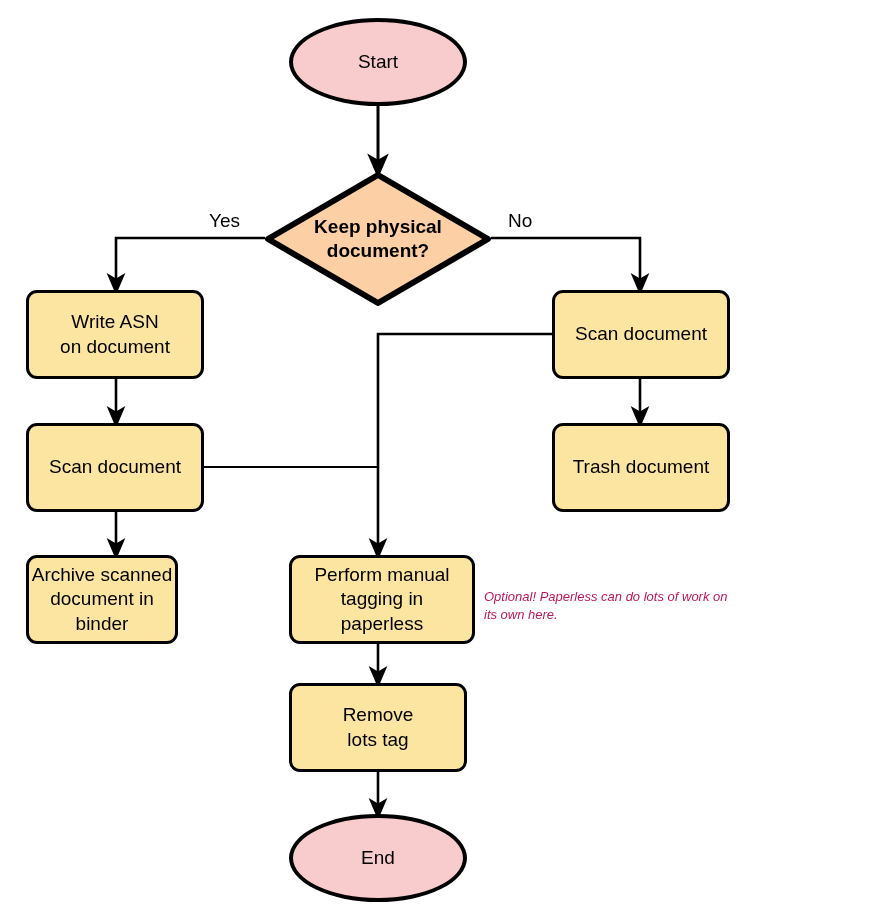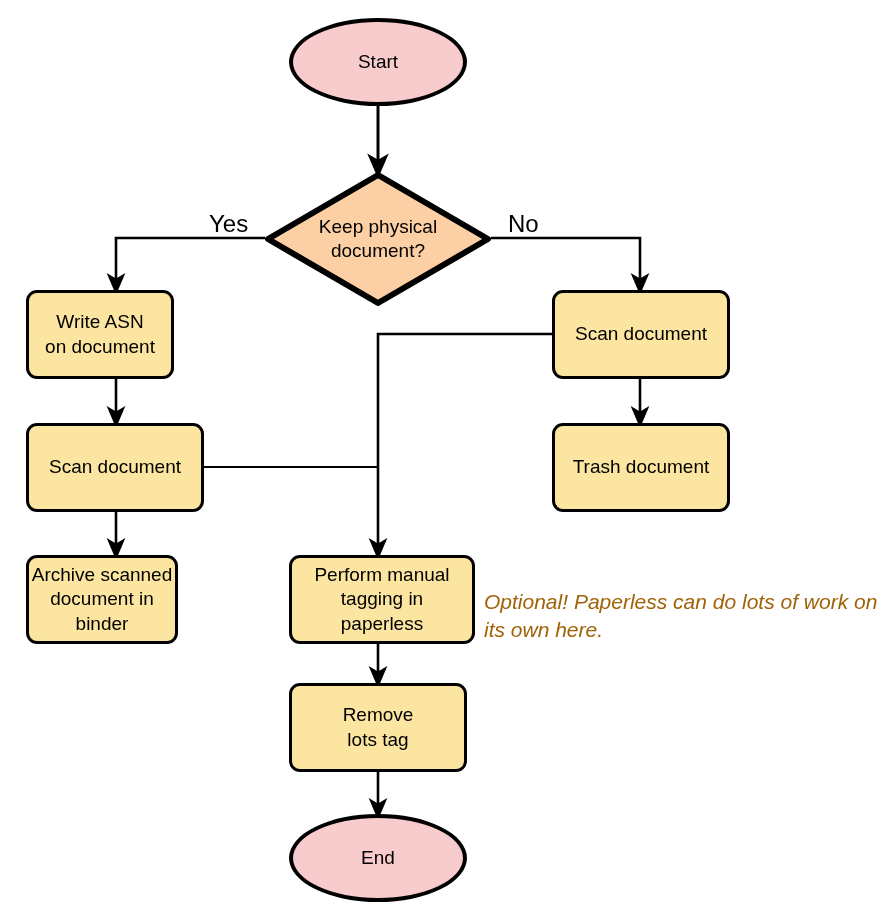--- a/index.html
+++ b/index.html
@@ -57,33 +57,34 @@
     position: absolute;
     left: 0;
     top: 0;
     width: 100%;
     height: 100%;
     z-index: 1;
   }
   .node.decision .decision-label {
     position: relative;
     z-index: 2;
+    font-weight: bold;
   }
   .edge-label {
     position: absolute;
-    font-size: 24px;
+    font-size: 19px;
     color: #000000;
     z-index: 4;
     white-space: nowrap;
   }
   .annotation {
     position: absolute;
-    font-size: 21px;
+    font-size: 13px;
     font-style: italic;
-    color: #a16207;
+    color: #be185d;
     line-height: 1.35;
     z-index: 4;
     white-space: pre-line;
   }
 </style>
 </head>
 <body>
 
 <div id="flowchart-root">
 
@@ -123,21 +124,21 @@
     <svg class="diamond-shape" viewBox="0 0 226 134" preserveAspectRatio="none" xmlns="http://www.w3.org/2000/svg">
       <polygon points="113,3 223,67 113,131 3,67" fill="#fccfa4" stroke="#000000" stroke-width="6" stroke-linejoin="round" vector-effect="non-scaling-stroke"></polygon>
     </svg>
     <span class="decision-label">Keep physical
 document?</span>
   </div>
 
   <div class="edge-label" style="left:209px; top:210px;">Yes</div>
   <div class="edge-label" style="left:508px; top:210px;">No</div>
 
-  <div class="node box" style="left:26px; top:290px; width:148px; height:89px;">
+  <div class="node box" style="left:26px; top:290px; width:178px; height:89px;">
     <span>Write ASN
 on document</span>
   </div>
 
   <div class="node box" style="left:26px; top:423px; width:178px; height:89px;">
     <span>Scan document</span>
   </div>
 
   <div class="node box" style="left:26px; top:555px; width:152px; height:89px;">
     <span>Archive scanned

